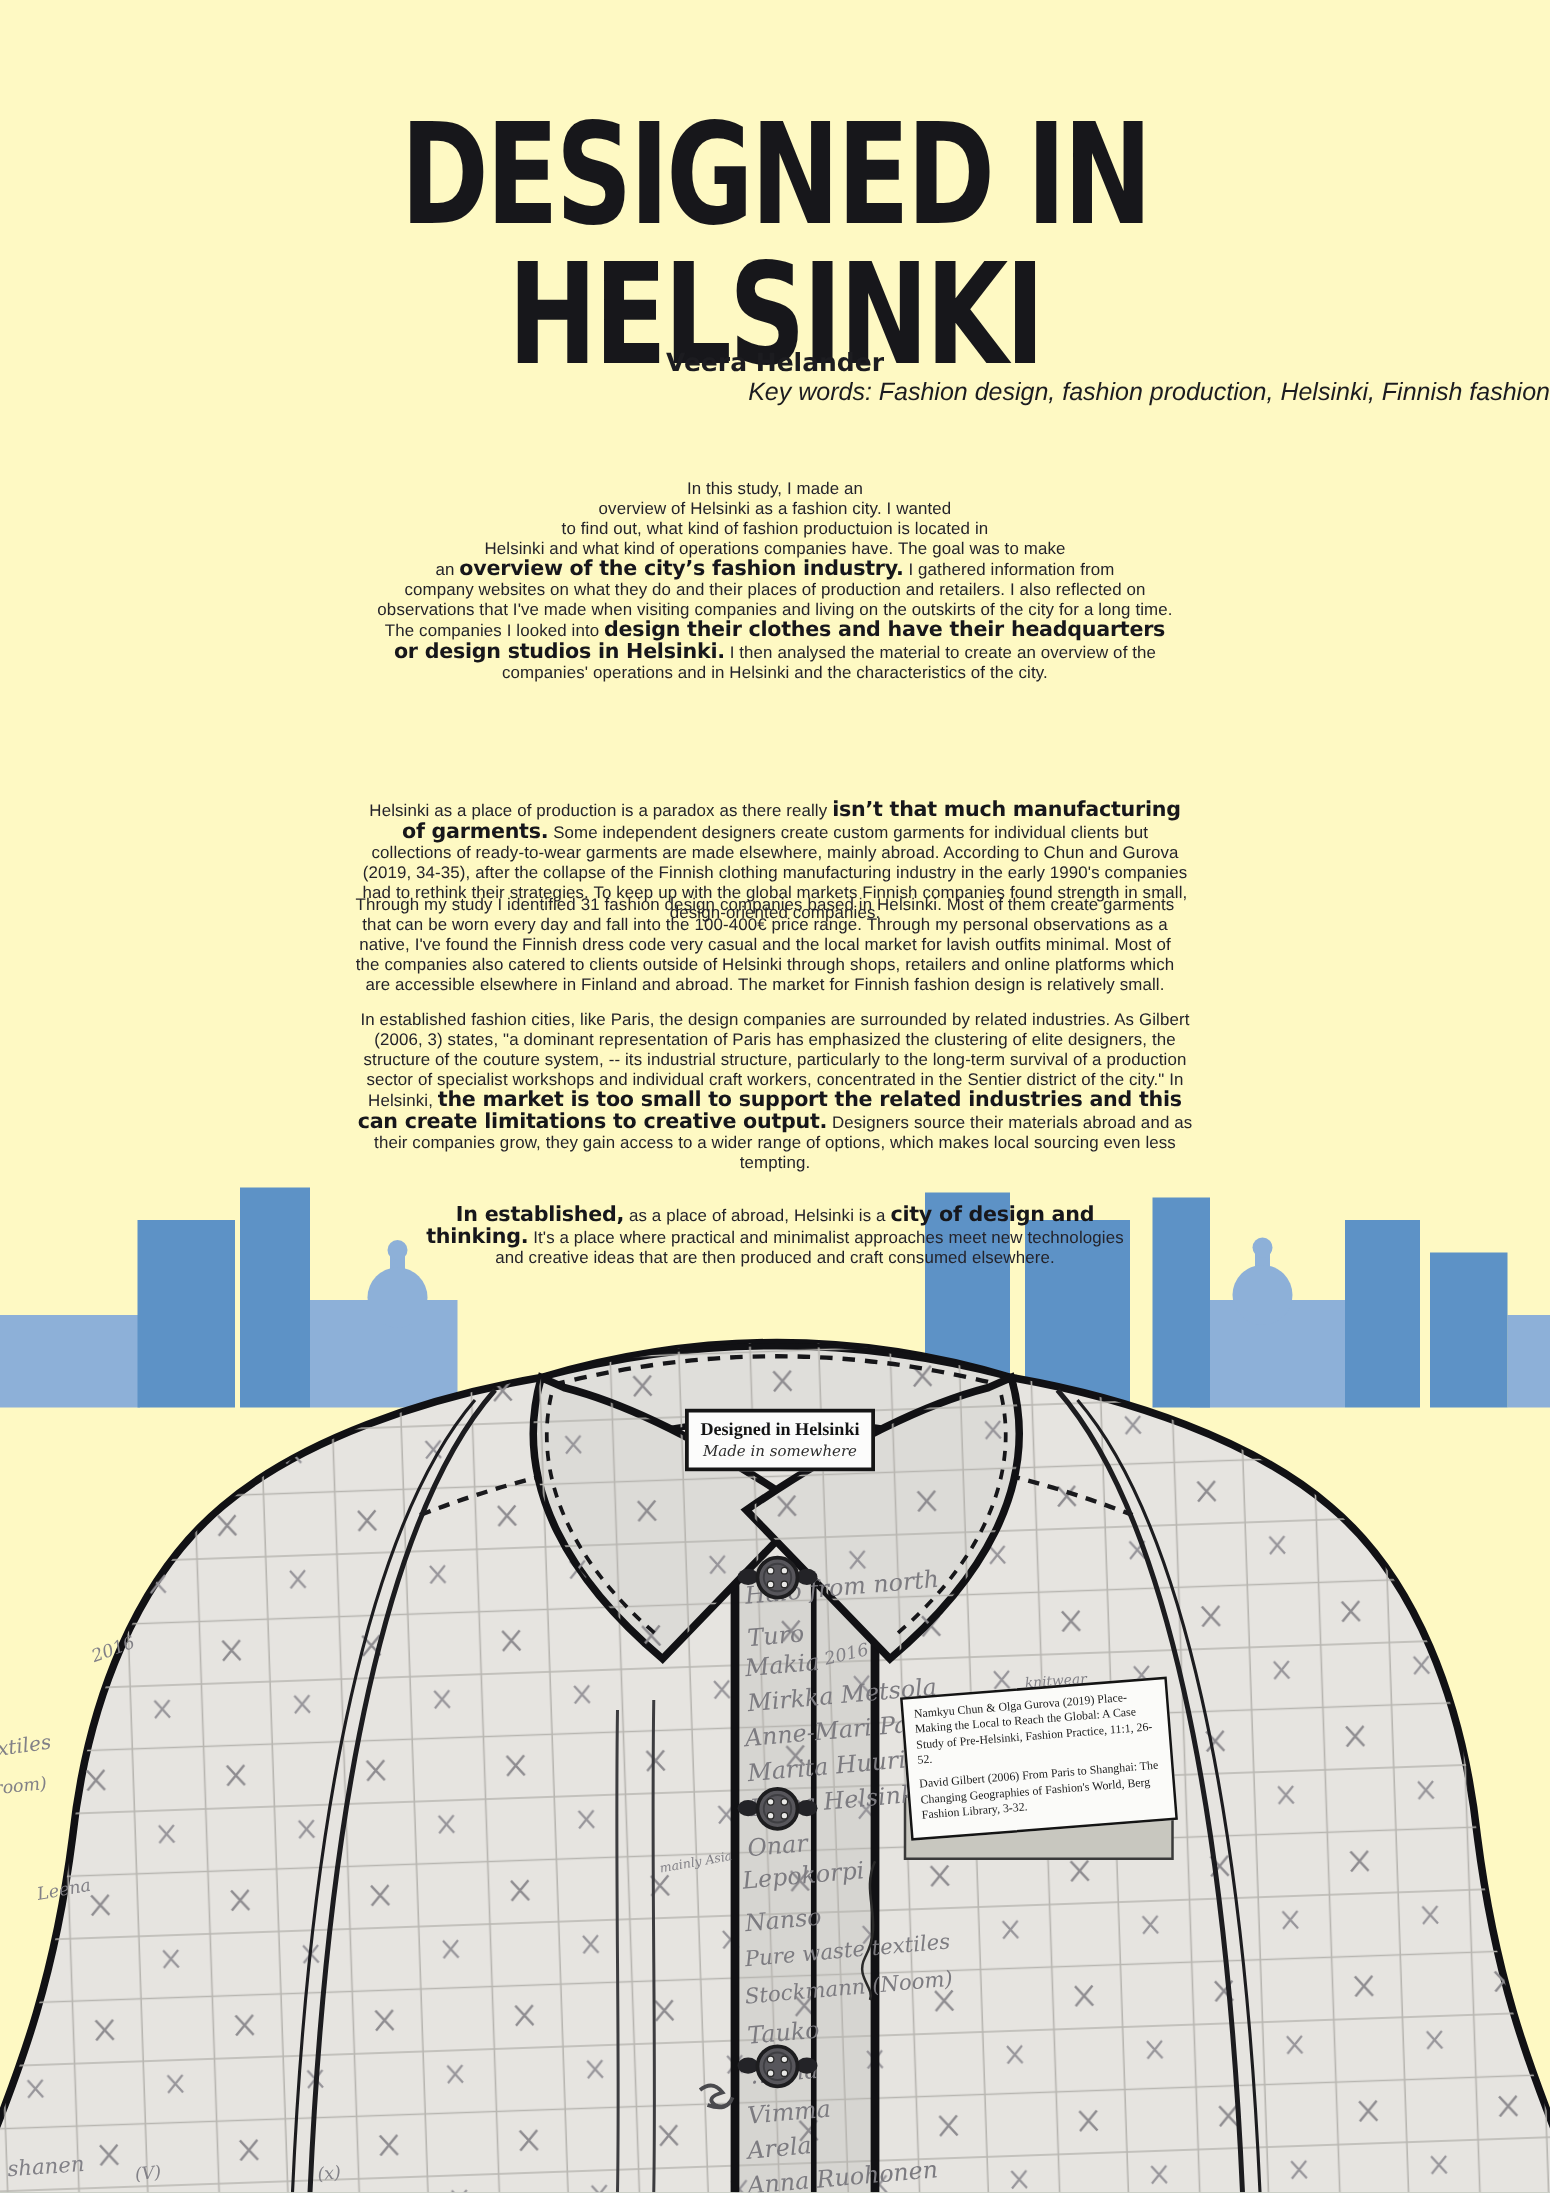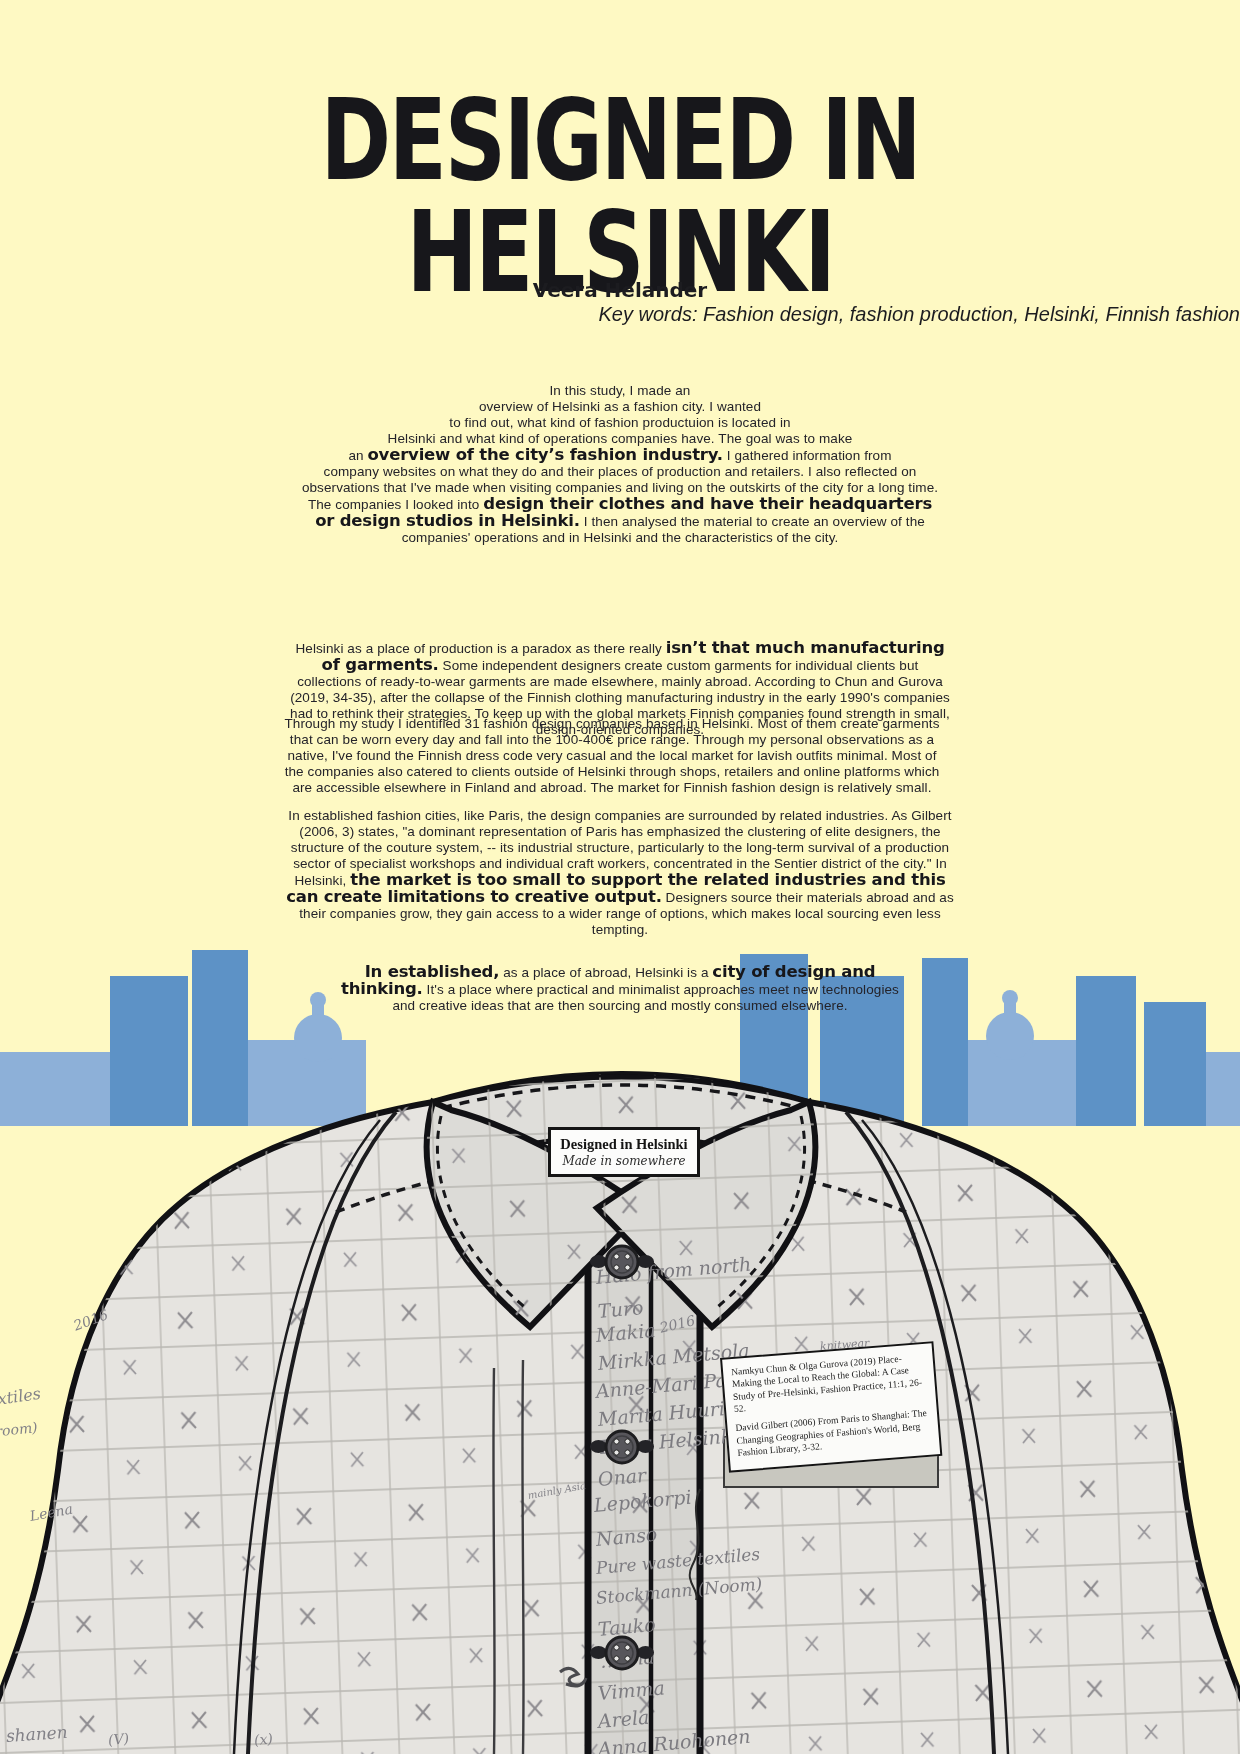--- a/index.html
+++ b/index.html
@@ -58,21 +58,21 @@
   <div class="keywords">Key words: Fashion design, fashion production, Helsinki, Finnish fashion</div>
 
   <p class="body-par p1"><span class="sp"></span><span class="sp-r"></span><span>In this study, I made an overview of Helsinki as a fashion city. I wanted to find out, what kind of fashion productuion is located in Helsinki and what kind of operations companies have. The goal was to make an </span><span class="em">overview of the city’s fashion industry.</span><span> I gathered information from company websites on what they do and their places of production and retailers. I also reflected on observations that I've made when visiting companies and living on the outskirts of the city for a long time. The companies I looked into </span><span class="em">design their clothes and have their headquarters or design studios in Helsinki.</span><span> I then analysed the material to create an overview of the companies' operations and in Helsinki and the characteristics of the city.</span></p>
 
   <p class="body-par p2"><span>Helsinki as a place of production is a paradox as there really </span><span class="em">isn’t that much manufacturing of garments.</span><span> Some independent designers create custom garments for individual clients but collections of ready-to-wear garments are made elsewhere, mainly abroad. According to Chun and Gurova (2019, 34-35), after the collapse of the Finnish clothing manufacturing industry in the early 1990's companies had to rethink their strategies. To keep up with the global markets Finnish companies found strength in small, design-oriented companies.</span></p>
 
   <p class="body-par p3"><span>Through my study I identified 31 fashion design companies based in Helsinki. Most of them create garments that can be worn every day and fall into the 100-400€ price range. Through my personal observations as a native, I've found the Finnish dress code very casual and the local market for lavish outfits minimal. Most of the companies also catered to clients outside of Helsinki through shops, retailers and online platforms which are accessible elsewhere in Finland and abroad. The market for Finnish fashion design is relatively small.</span></p>
 
   <p class="body-par p4"><span>In established fashion cities, like Paris, the design companies are surrounded by related industries. As Gilbert (2006, 3) states, "a dominant representation of Paris has emphasized the clustering of elite designers, the structure of the couture system, -- its industrial structure, particularly to the long-term survival of a production sector of specialist workshops and individual craft workers, concentrated in the Sentier district of the city." In Helsinki, </span><span class="em">the market is too small to support the related industries and this can create limitations to creative output.</span><span> Designers source their materials abroad and as their companies grow, they gain access to a wider range of options, which makes local sourcing even less tempting.</span></p>
 
-  <p class="body-par p5"><span class="em">In established,</span><span> as a place of abroad, Helsinki is a </span><span class="em">city of design and thinking.</span><span> It's a place where practical and minimalist approaches meet new technologies and creative ideas that are then sourcing and mostly consumed elsewhere.</span></p>
+  <p class="body-par p5"><span class="em">In established,</span><span> as a place of abroad, Helsinki is a </span><span class="em">city of design and thinking.</span><span> It's a place where practical and minimalist approaches meet new technologies and creative ideas that are then produced and craft consumed elsewhere.</span></p>
 
   <svg class="scene-svg" width="1240" height="1754" viewBox="0 0 1240 1754">
     <defs>
       <pattern id="fab" width="112" height="100" patternUnits="userSpaceOnUse" patternTransform="rotate(-2)">
         <path d="M0 2 H112 M0 52 H112 M2 0 V100 M57 0 V100" stroke="#b8b6b1" stroke-width="1.3" fill="none"></path>
         <path d="M20 18 l14 16 m0 -16 l-14 16" stroke="#8e8c90" stroke-width="2" fill="none"></path>
         <path d="M76 64 l12 14 m0 -14 l-12 14" stroke="#97959a" stroke-width="1.8" fill="none"></path>
       </pattern>
     </defs>
 

